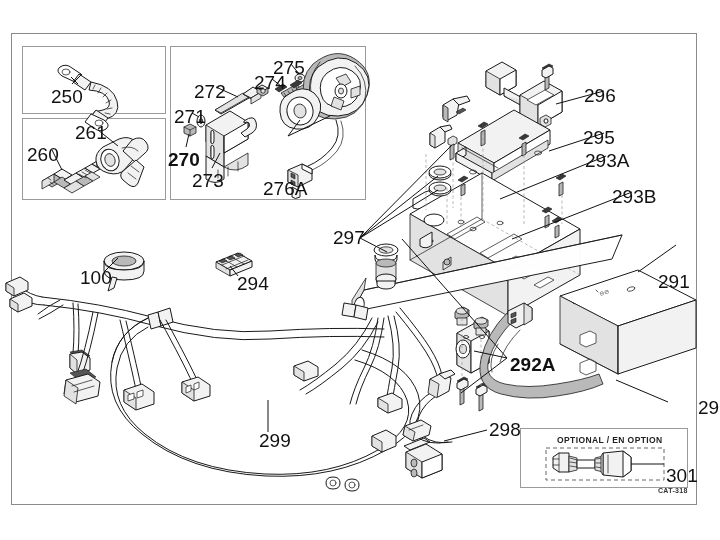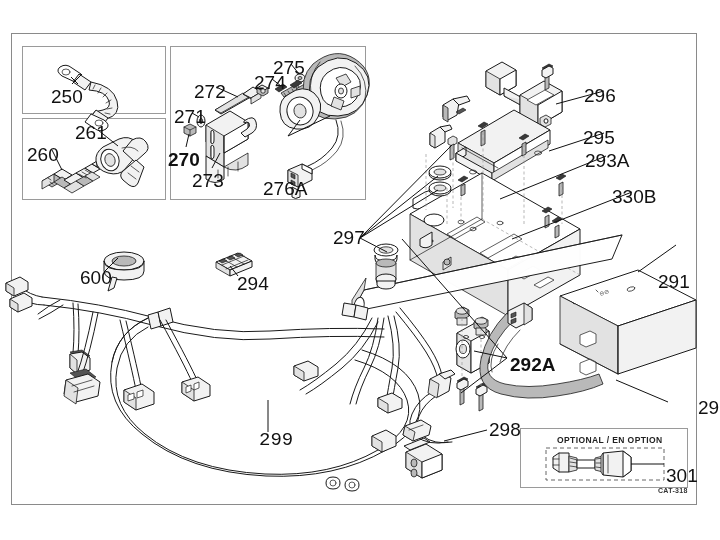--- a/index.html
+++ b/index.html
@@ -477,27 +477,27 @@
   <div class="lbl" style="left:174px;top:107px;">271</div>
   <div class="lbl" style="left:194px;top:82px;">272</div>
   <div class="lbl" style="left:192px;top:171px;">273</div>
   <div class="lbl" style="left:254px;top:73px;">274</div>
   <div class="lbl" style="left:273px;top:58px;">275</div>
   <div class="lbl" style="left:263px;top:155px;margin-top:24px;">276A</div>
 
   <div class="lbl" style="left:584px;top:86px;">296</div>
   <div class="lbl" style="left:583px;top:128px;">295</div>
   <div class="lbl" style="left:585px;top:151px;">293A</div>
-  <div class="lbl" style="left:612px;top:187px;">330B</div>
+  <div class="lbl" style="left:612px;top:187px;">293B</div>
   <div class="lbl" style="left:658px;top:240px;margin-top:32px;">291</div>
   <div class="lbl" style="left:650px;top:398px;margin-left:48px;">290</div>
   <div class="lbl" style="left:510px;top:355px;font-weight:bold;">292A</div>
   <div class="lbl" style="left:333px;top:228px;">297</div>
   <div class="lbl" style="left:489px;top:420px;">298</div>
-  <div class="lbl" style="left:259px;top:431px;font-family:Liberation Mono, monospace;">299</div>
-  <div class="lbl" style="left:80px;top:268px;">600</div>
+  <div class="lbl" style="left:259px;top:431px;">299</div>
+  <div class="lbl" style="left:80px;top:268px;">100</div>
   <div class="lbl" style="left:237px;top:274px;">294</div>
   <div class="lbl" style="left:666px;top:466px;">301</div>
 
   <div class="lbl opt" style="left:557px;top:436px;">OPTIONAL / EN OPTION</div>
   <div class="lbl tiny" style="left:658px;top:487px;">CAT-318</div>
 
 </div>
 
 </body></html>

